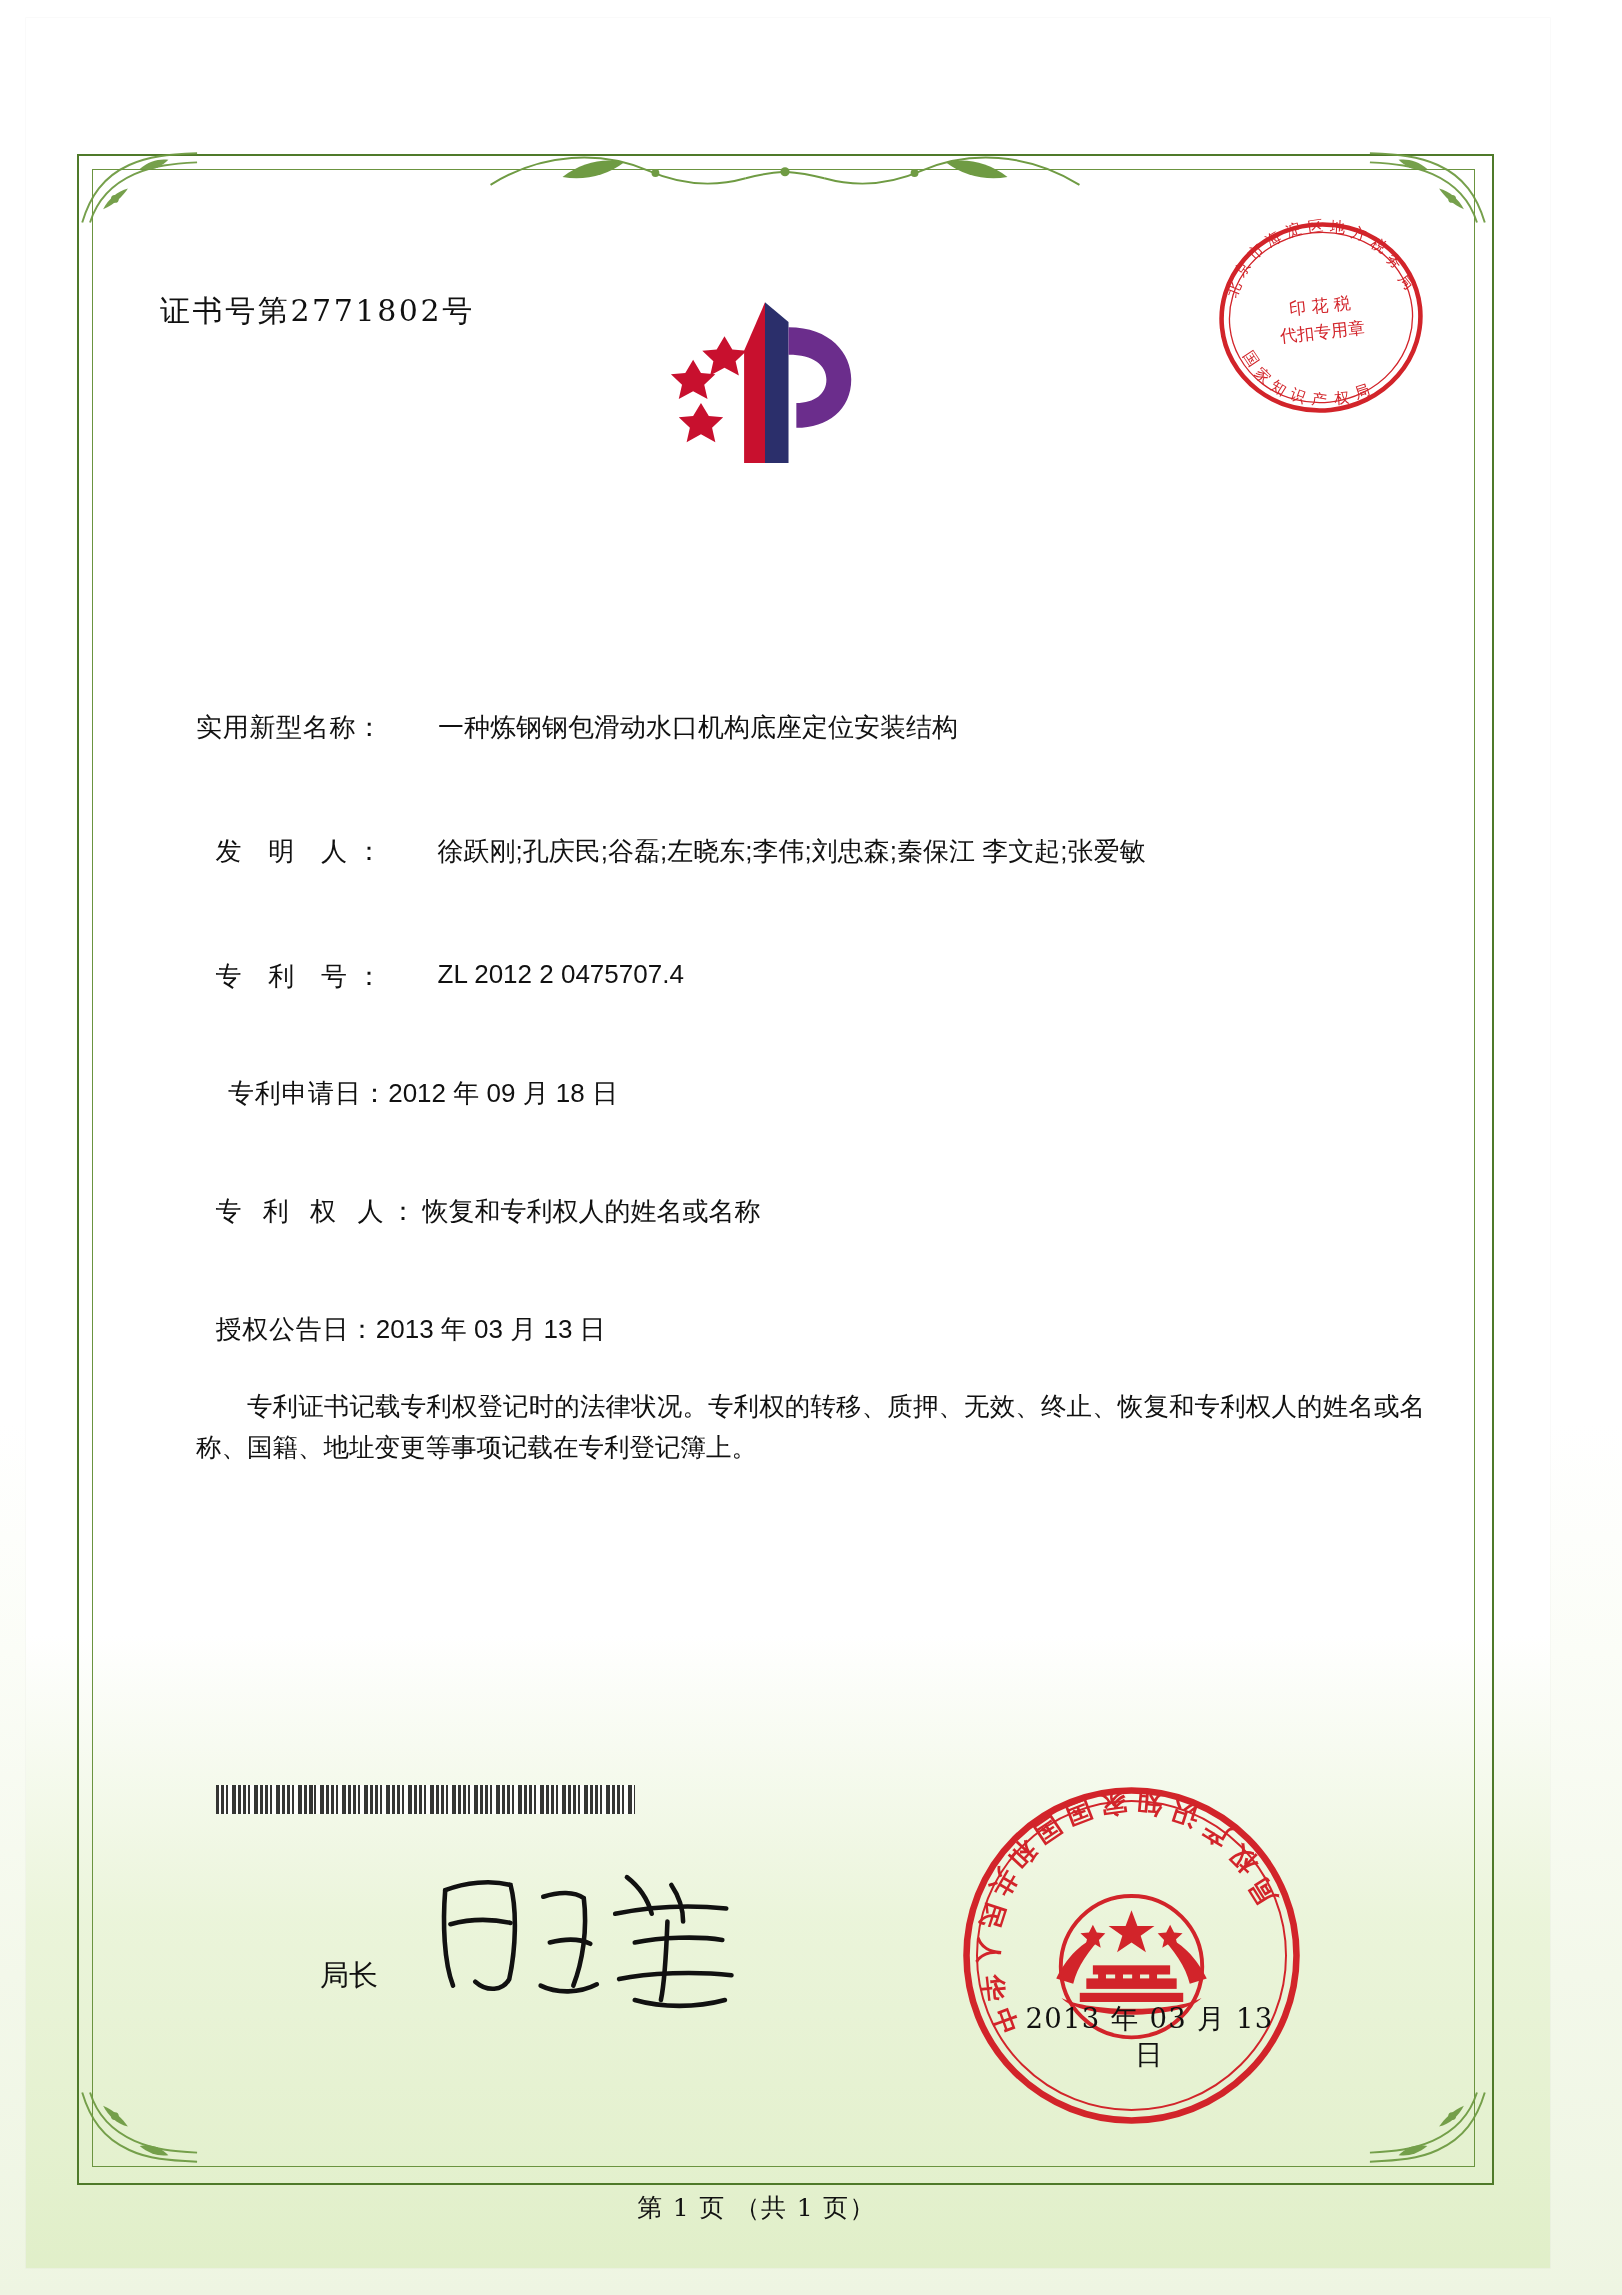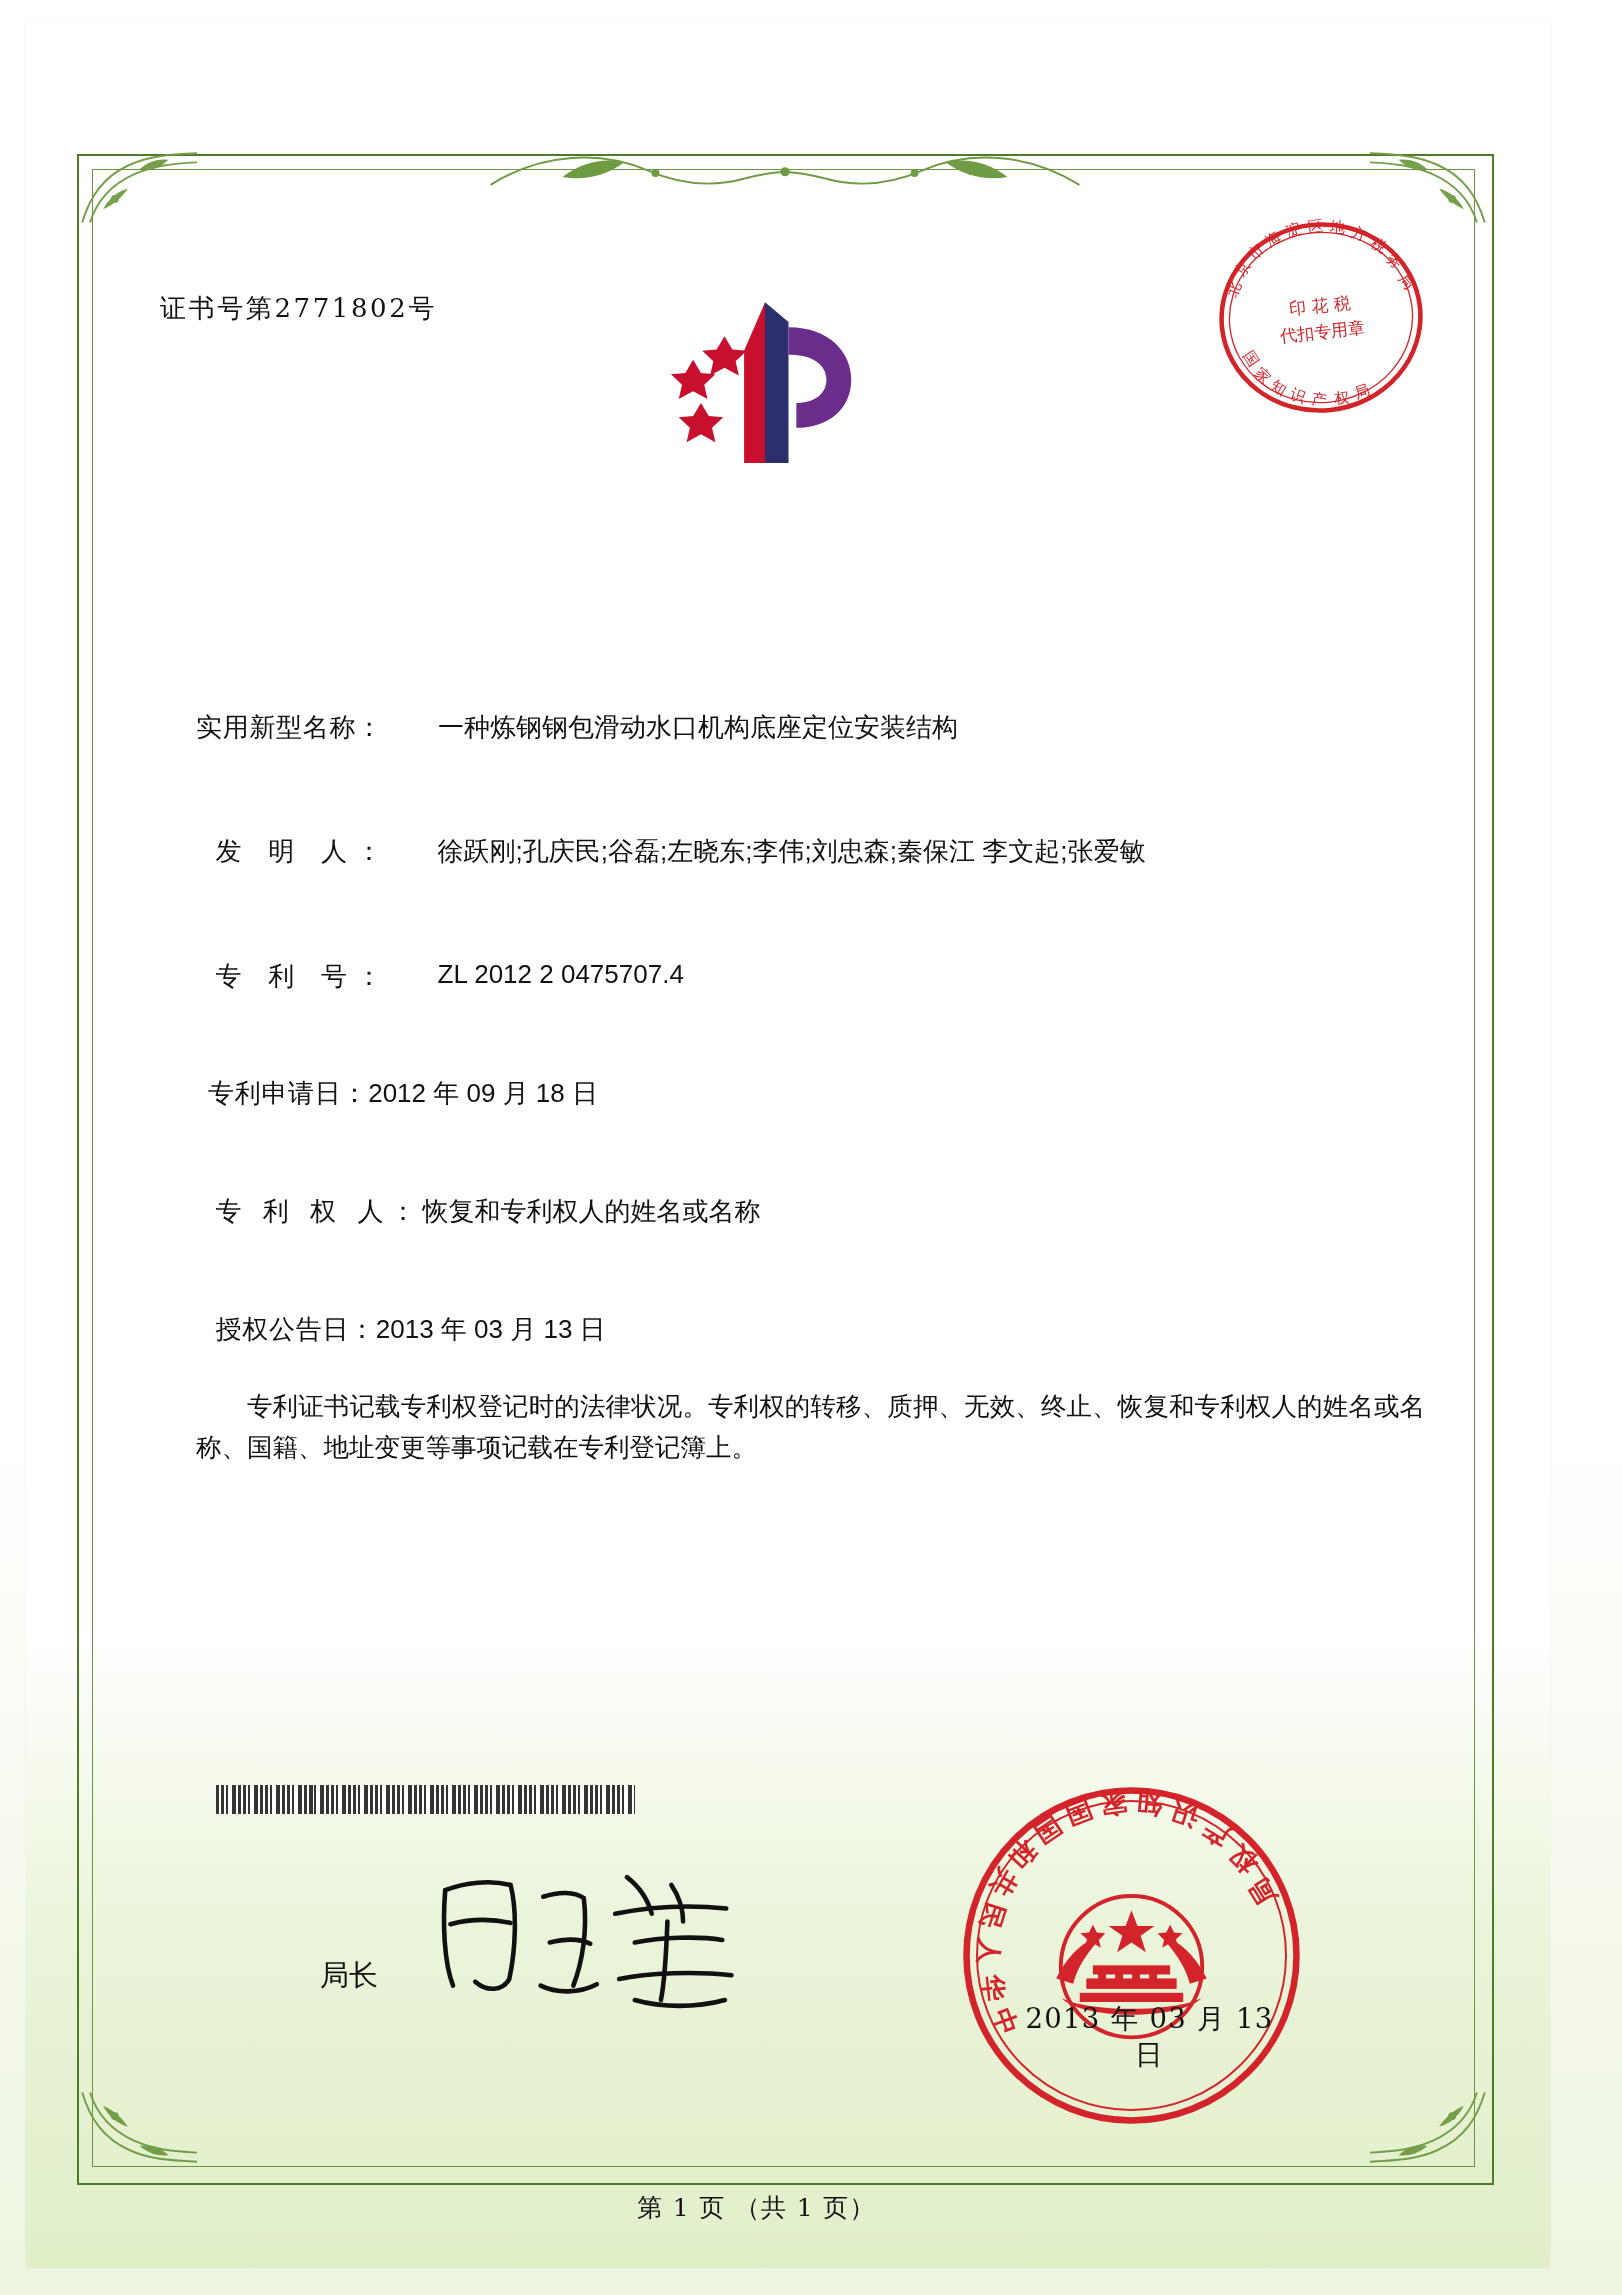--- a/index.html
+++ b/index.html
@@ -43,21 +43,21 @@
   .c-bl{left:77px;top:2086px;transform:scaleY(-1);}
   .c-br{left:1366px;top:2086px;transform:scale(-1,-1);}
   .topvine{
     position:absolute;left:484px;top:139px;width:602px;height:72px;color:#6f9b43;
   }
   .topvine svg{width:100%;height:100%;display:block;}
 
   
   .cert-no{
     position:absolute;left:160px;top:291px;
-    font-size:26px;letter-spacing:2.6px;color:#111;
+    font-size:30px;letter-spacing:2.6px;color:#111;
     font-family:"DejaVu Serif","Liberation Serif",serif;
   }
   .logo{
     position:absolute;left:667px;top:288px;width:196px;height:196px;
   }
   .logo svg{width:100%;height:100%;display:block;}
   .title{
     position:absolute;left:0;top:497px;width:1623px;text-align:center;
     font-size:68px;font-weight:bold;letter-spacing:9.2px;color:#111;
     font-family:"DejaVu Serif","Liberation Serif",serif;
@@ -82,21 +82,21 @@
     display:inline-block;font-size:26px;color:#111;vertical-align:top;
     font-family:Liberation Sans, sans-serif;
   }
   .r-name{position:absolute;left:0;top:0;}
   .r-name .label{width:242px;}
   .r-inv{position:absolute;left:19.6px;top:124px;}
   .r-inv .label{width:222px;letter-spacing:9.2px;}
   .r-inv .value{width:850px;line-height:1.35;}
   .r-pat{position:absolute;left:19.6px;top:249px;}
   .r-pat .label{width:222px;letter-spacing:9.2px;}
-  .r-app{position:absolute;left:12px;top:366px;}
+  .r-app{position:absolute;left:32px;top:366px;}
   .r-own{position:absolute;left:19.6px;top:484px;}
   .r-own .label{letter-spacing:6.5px;}
   .r-grant{position:absolute;left:19.6px;top:602px;}
 
   
   .paras{
     position:absolute;left:196px;top:1386px;width:1229px;
     font-size:25.5px;line-height:1.62;color:#111;text-align:justify;
     font-family:"DejaVu Serif","Liberation Serif",serif;
   }

